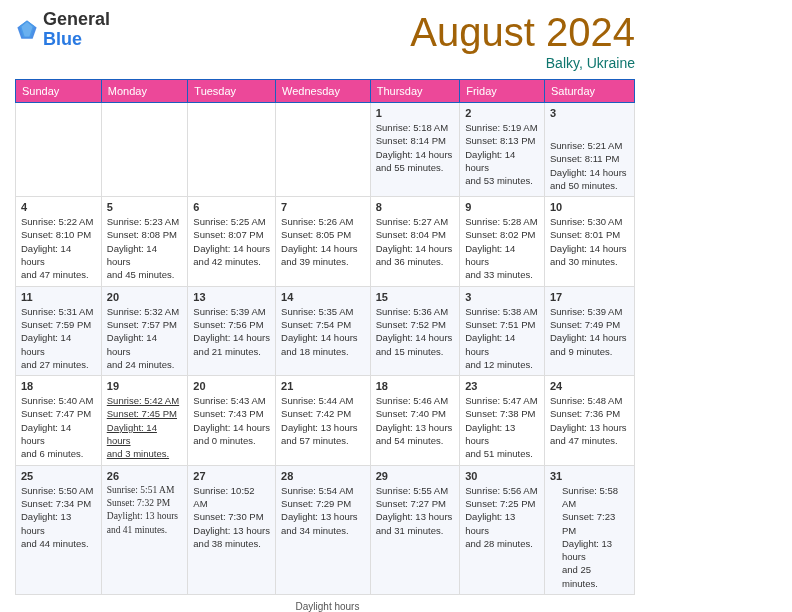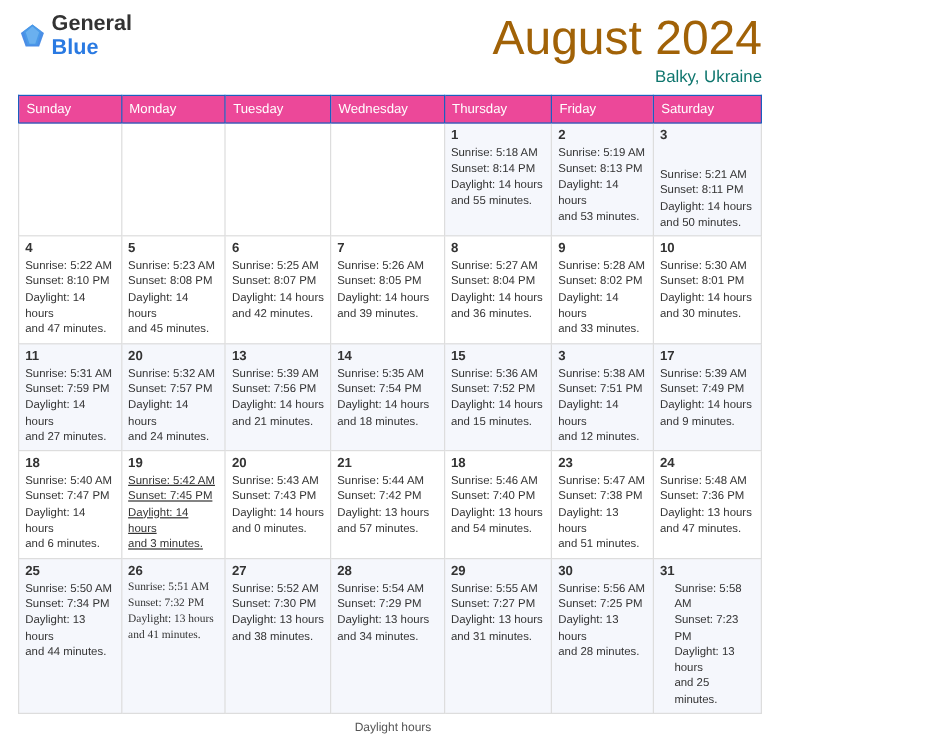--- a/index.html
+++ b/index.html
@@ -325,21 +325,21 @@
           </td>
           <td>
             <span class="day-number">26</span>
             <div class="day-info" style="white-space: pre-line; font-family: Liberation Serif, serif;">Sunrise: 5:51 AM
 Sunset: 7:32 PM
 Daylight: 13 hours
 and 41 minutes.</div>
           </td>
           <td>
             <span class="day-number">27</span>
-            <div class="day-info" style="white-space: pre-line;">Sunrise: 5:52 AM
+            <div class="day-info" style="white-space: pre-line;">Sunrise: 10:52 AM
 Sunset: 7:30 PM
 Daylight: 13 hours
 and 38 minutes.</div>
           </td>
           <td>
             <span class="day-number">28</span>
             <div class="day-info" style="white-space: pre-line;">Sunrise: 5:54 AM
 Sunset: 7:29 PM
 Daylight: 13 hours
 and 34 minutes.</div>

